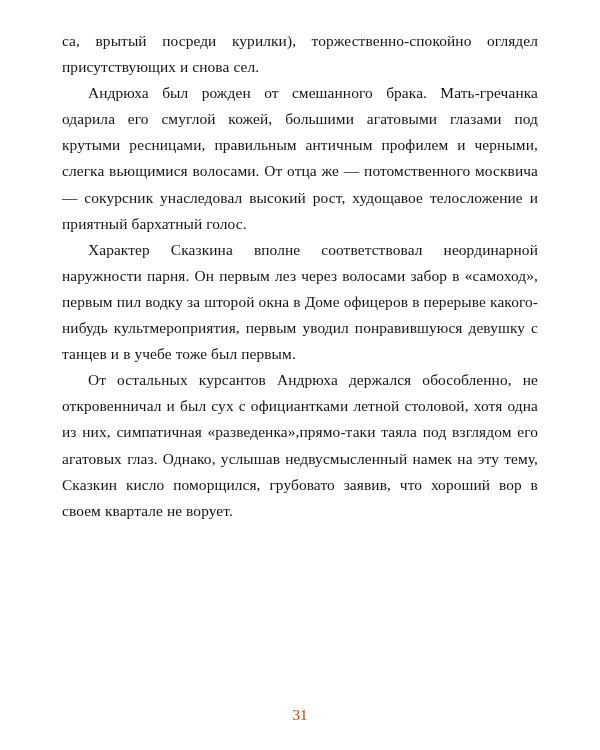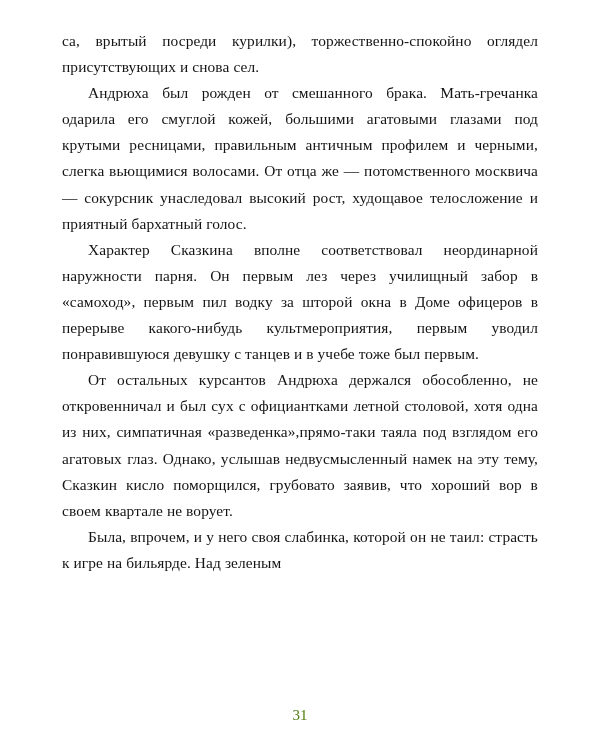--- a/index.html
+++ b/index.html
@@ -36,29 +36,28 @@
   .body-text p.no-indent {
     text-indent: 0;
   }
   .page-number {
     position: absolute;
     left: 0;
     right: 0;
     bottom: 26px;
     text-align: center;
     font-size: 15px;
-    color: #4d7c0f;
+    color: #c2410c;
     font-family: "Liberation Serif", "DejaVu Serif", serif;
   }
 </style>
 </head>
 <body>
 
 <div class="page">
   <div class="body-text">
     <p class="no-indent">са, врытый посреди курилки), торжественно-спокойно оглядел присутствующих и снова сел.</p>
     <p>Андрюха был рожден от смешанного брака. Мать-гречанка одарила его смуглой кожей, большими агатовыми глазами под крутыми ресницами, правильным античным профилем и черными, слегка вьющимися волосами. От отца же — потомственного москвича — сокурсник унаследовал высокий рост, худощавое телосложение и приятный бархатный голос.</p>
-    <p>Характер Сказкина вполне соответствовал неординарной наружности парня. Он первым лез через училищный забор в «самоход», первым пил водку за шторой окна в Доме офицеров в перерыве какого-нибудь культмероприятия, первым уводил понравившуюся девушку с танцев и в учебе тоже был первым.</p>
+    <p>Характер Сказкина вполне соответствовал неординарной наружности парня. Он первым лез через волосами забор в «самоход», первым пил водку за шторой окна в Доме офицеров в перерыве какого-нибудь культмероприятия, первым уводил понравившуюся девушку с танцев и в учебе тоже был первым.</p>
     <p>От остальных курсантов Андрюха держался обособленно, не откровенничал и был сух с официантками летной столовой, хотя одна из них, симпатичная «разведенка»,прямо-таки таяла под взглядом его агатовых глаз. Однако, услышав недвусмысленный намек на эту тему, Сказкин кисло поморщился, грубовато заявив, что хороший вор в своем квартале не ворует.</p>
-    <p>Была, впрочем, и у него своя слабинка, которой он не таил: страсть к игре на бильярде. Над зеленым</p>
   </div>
   <div class="page-number">31</div>
 </div>
 
 </body></html>

